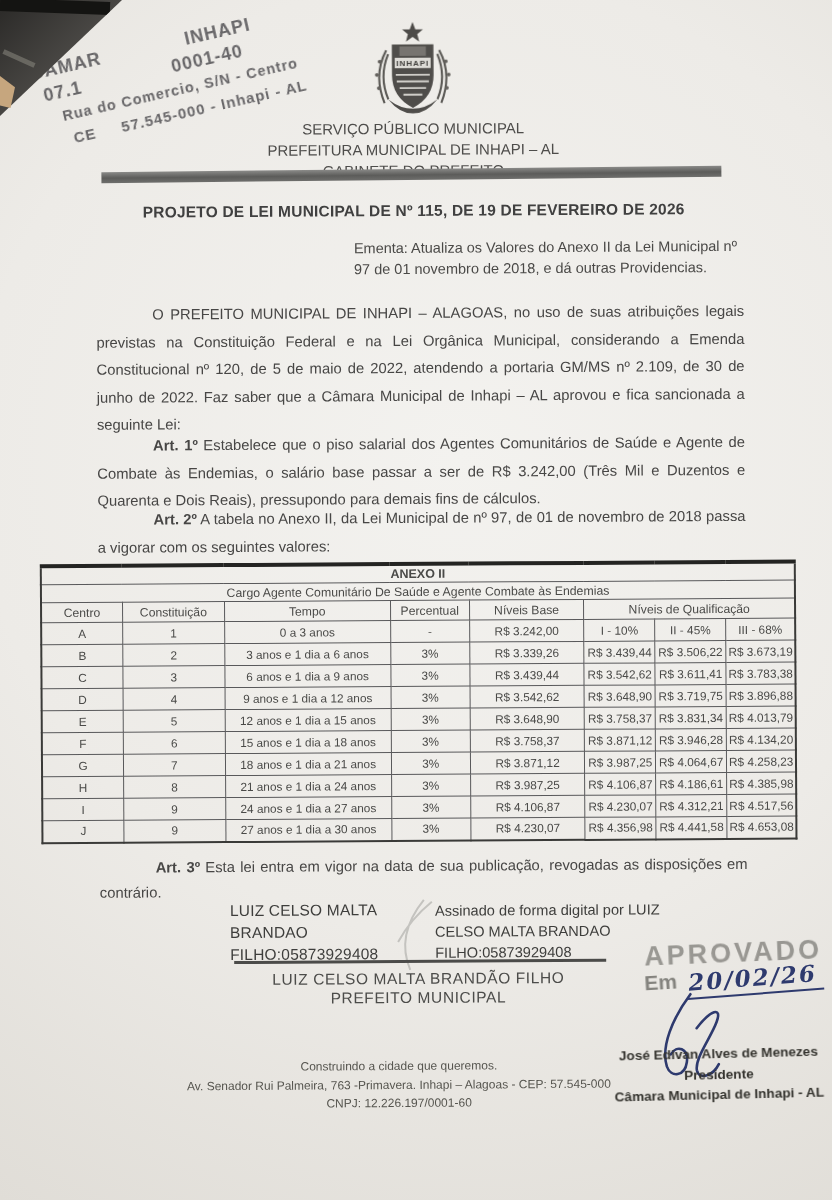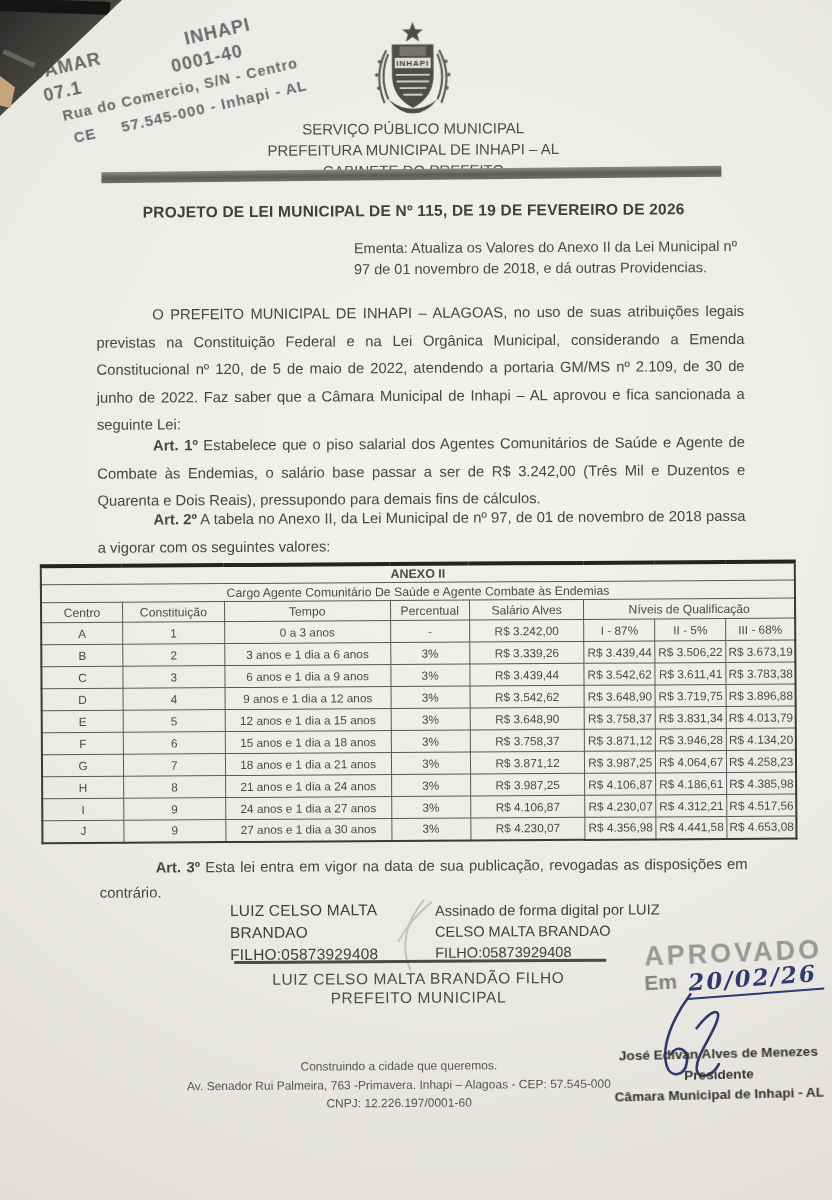--- a/index.html
+++ b/index.html
@@ -155,33 +155,33 @@
             <td colspan="8" class="t-title">ANEXO II</td>
           </tr>
         <tr>
             <td colspan="8" class="t-sub">Cargo Agente Comunitário De Saúde e Agente Combate às Endemias</td>
           </tr>
         <tr class="t-head">
           <td>Centro</td>
           <td>Constituição</td>
           <td>Tempo</td>
           <td>Percentual</td>
-          <td>Salário Alves</td>
+          <td>Níveis Base</td>
           <td colspan="3">Níveis de Qualificação</td>
         </tr>
       </thead>
       <tbody>
           <tr>
             <td>A</td>
             <td>1</td>
             <td>0 a 3 anos</td>
             <td>-</td>
             <td>R$ 3.242,00</td>
-            <td>I - 87%</td>
-            <td>II - 5%</td>
+            <td>I - 10%</td>
+            <td>II - 45%</td>
             <td>III - 68%</td>
           </tr>
           <tr>
             <td>B</td>
             <td>2</td>
             <td>3 anos e 1 dia a 6 anos</td>
             <td>3%</td>
             <td>R$ 3.339,26</td>
             <td>R$ 3.439,44</td>
             <td>R$ 3.506,22</td>

